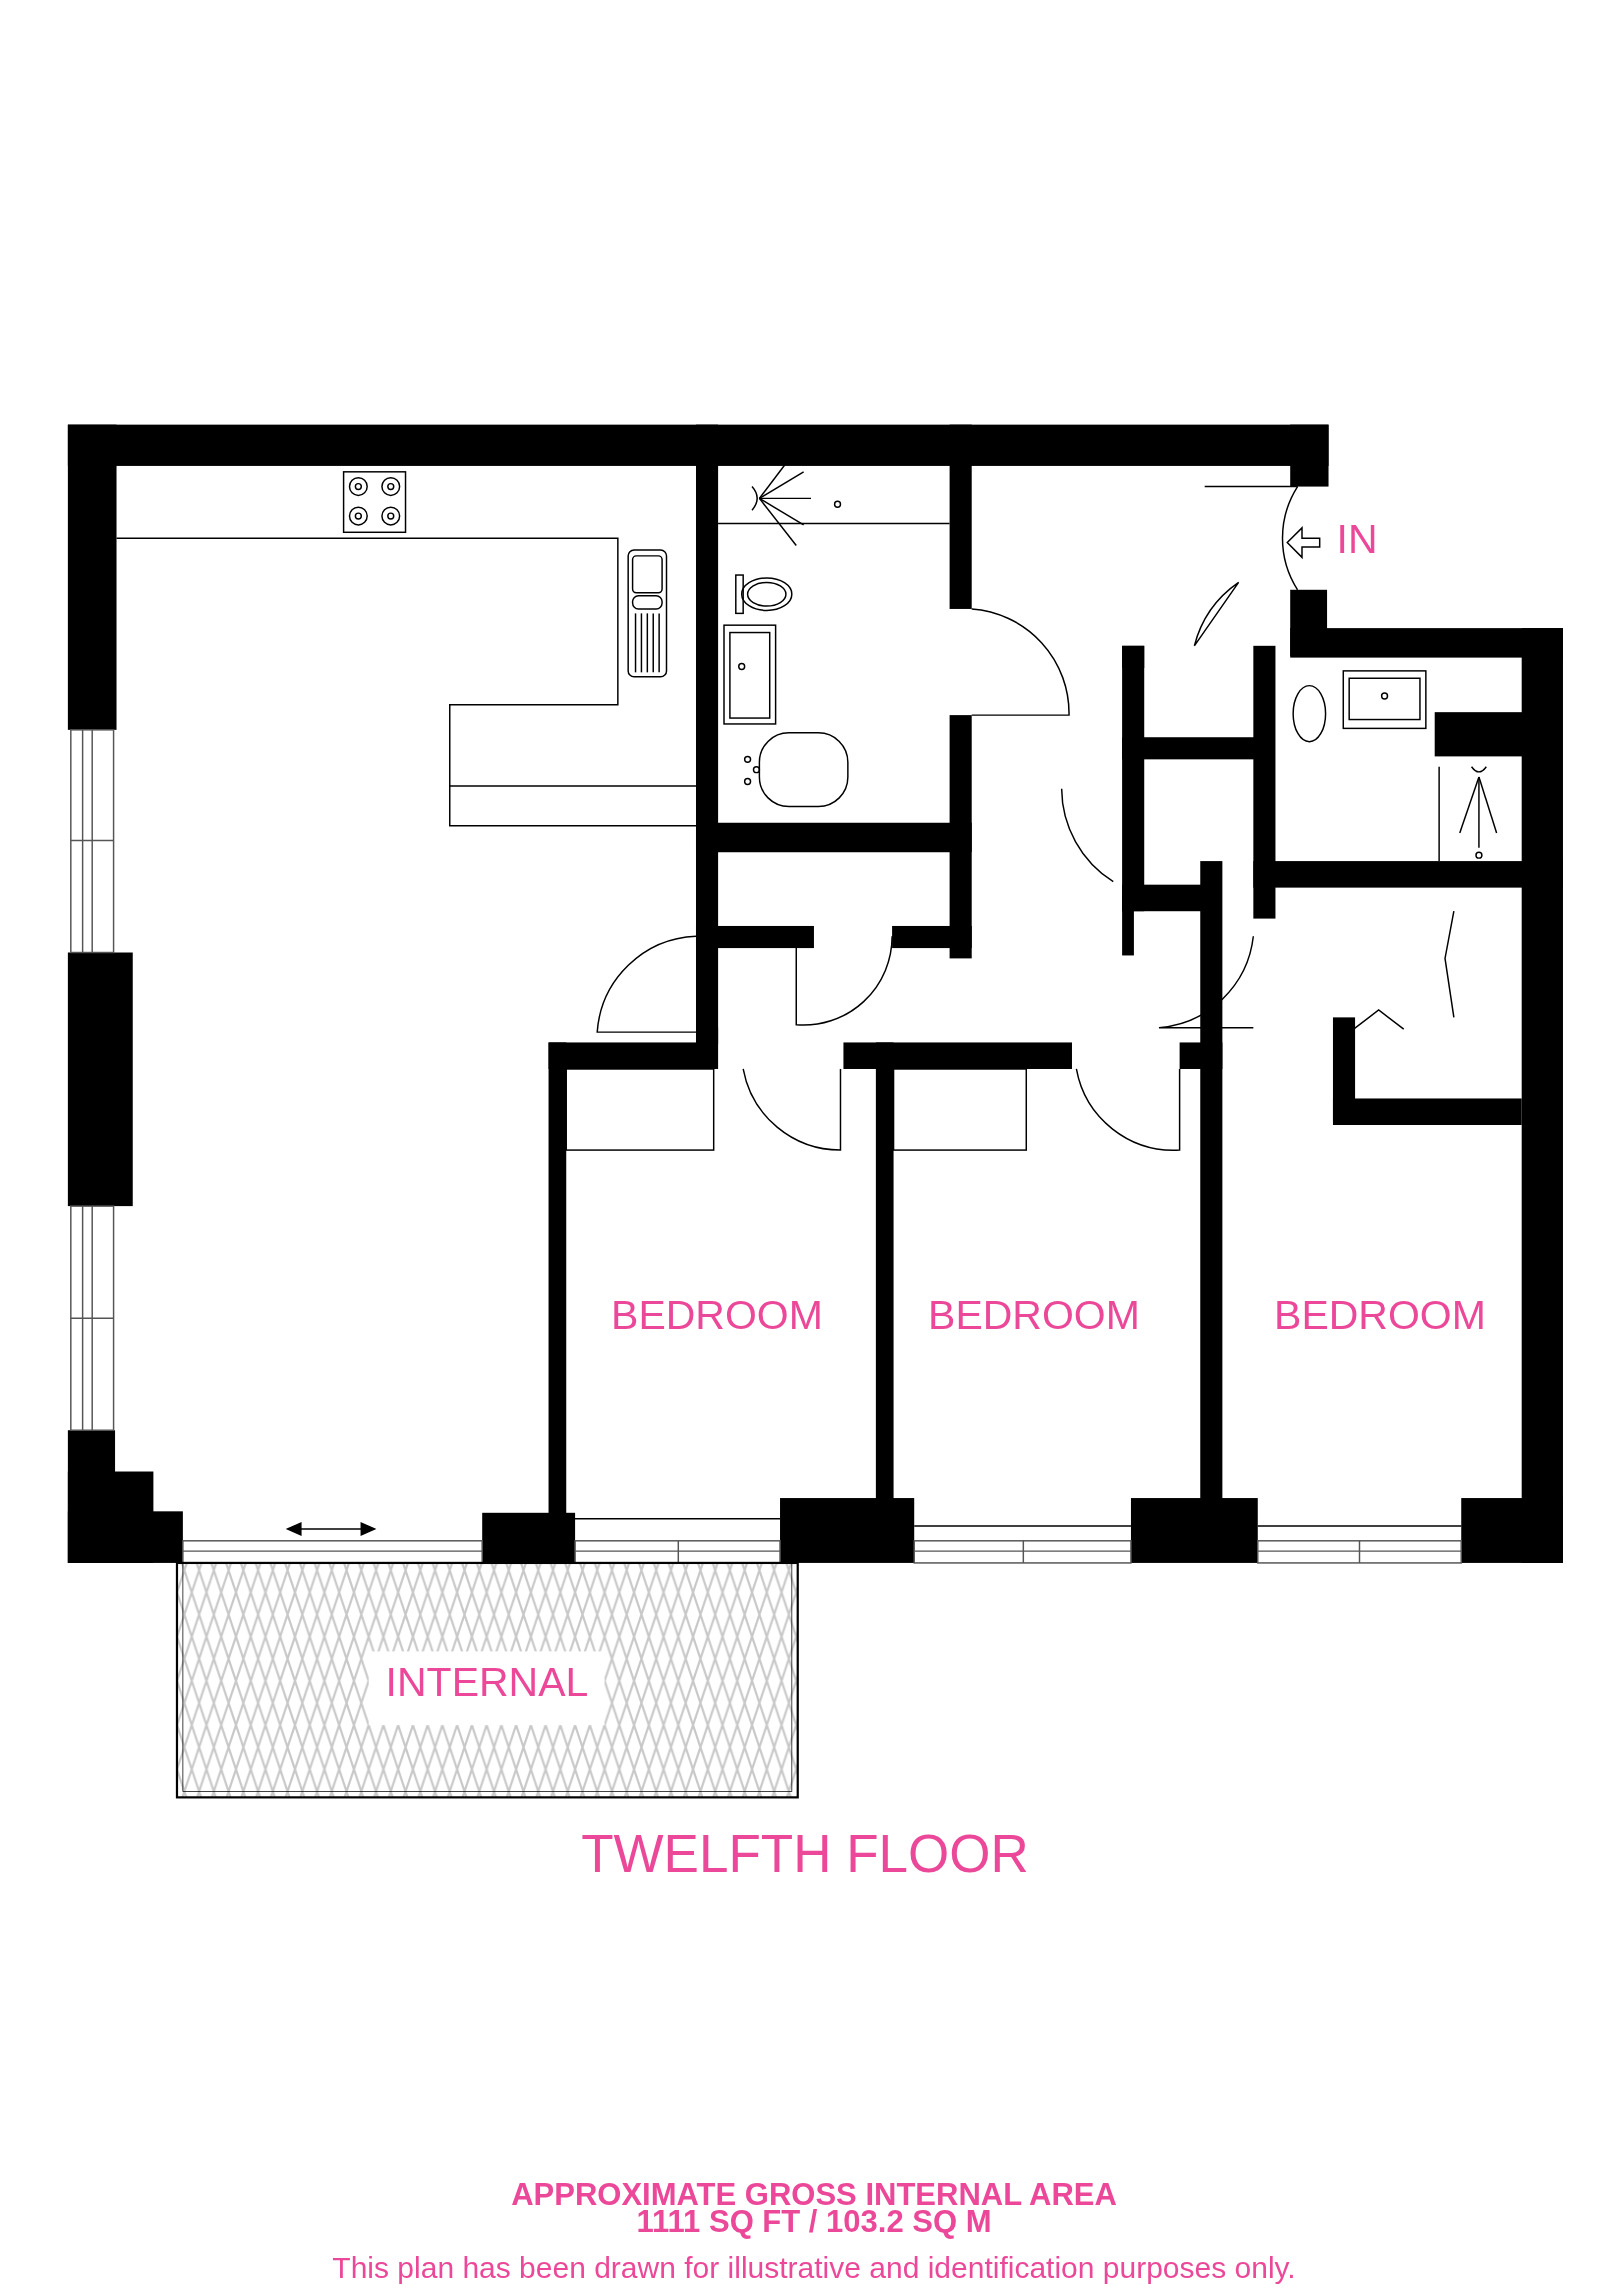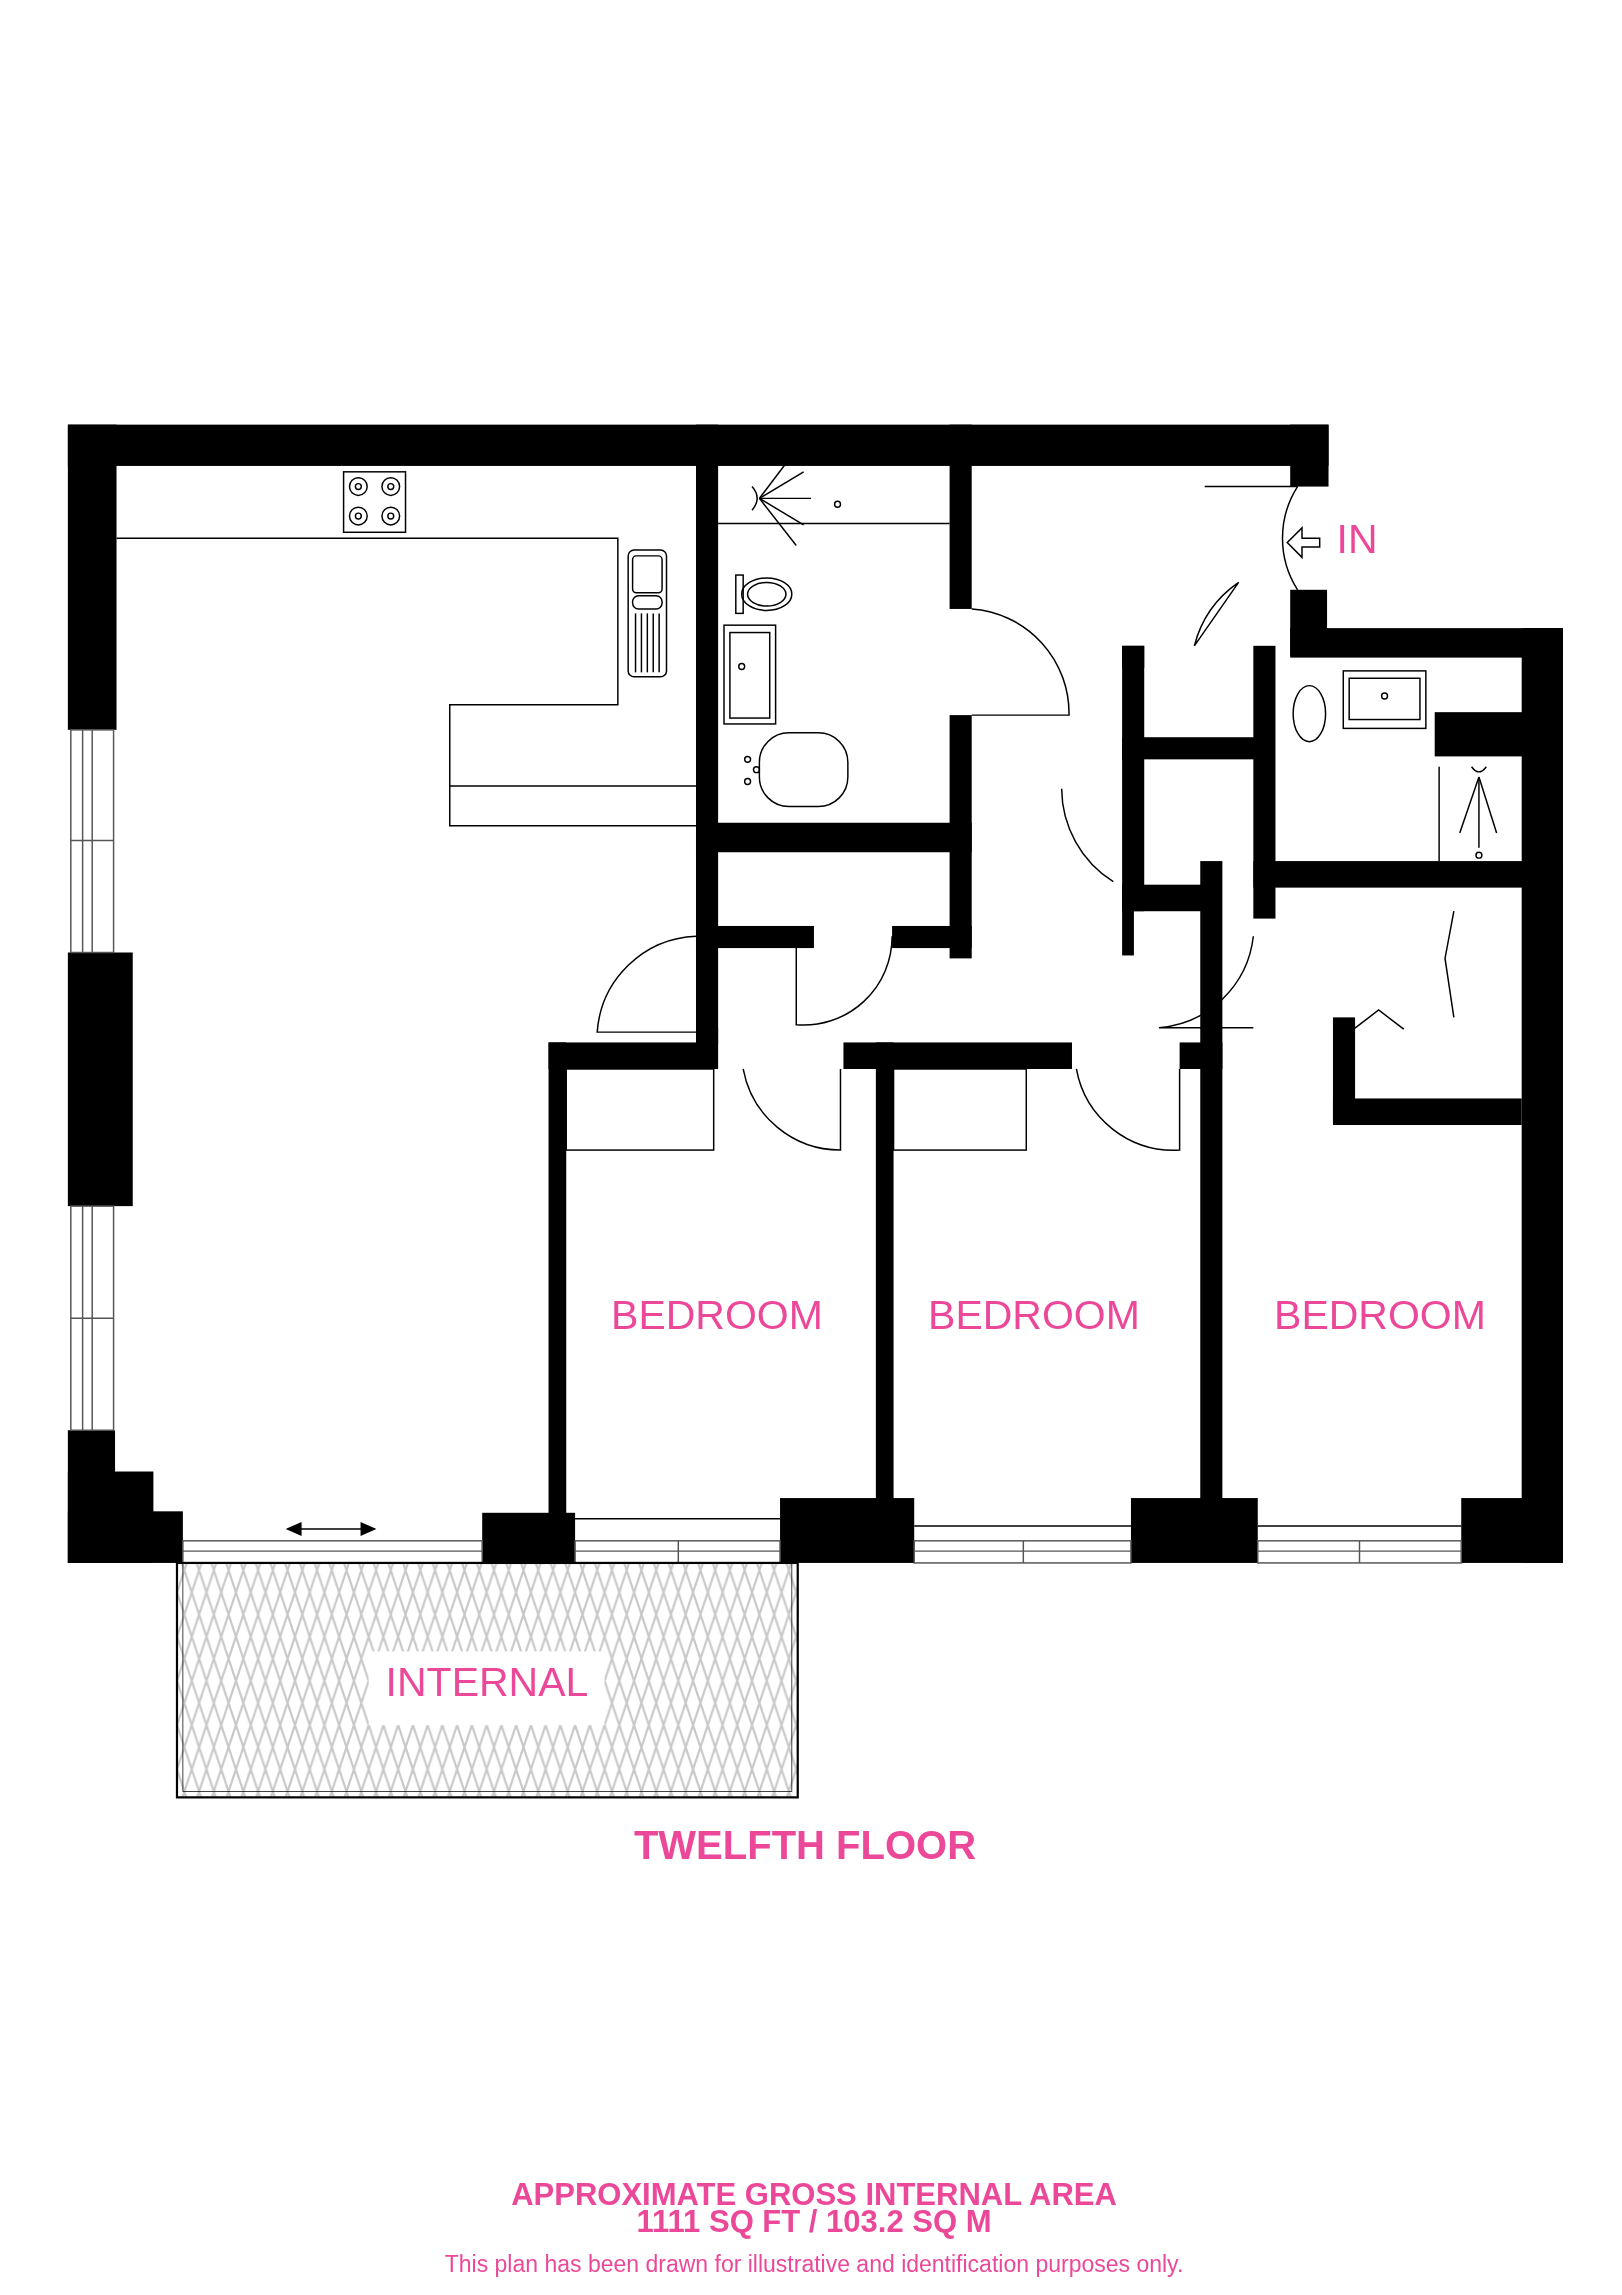--- a/index.html
+++ b/index.html
@@ -1,22 +1,22 @@
 <!DOCTYPE html>
 <html style="font-size:11.8px"><head>
 <meta charset="utf-8">
 <style>
   html, body { margin:0; padding:0; background:#ffffff; }
   body { width:1622px; height:2295px; position:relative; overflow:hidden; font-family:"Liberation Sans", sans-serif; }
   svg.plan { position:absolute; left:0; top:0; }
   .label { position:absolute; color:#ec4899; font-family:"Liberation Sans", sans-serif; text-align:center; white-space:nowrap; transform:translateX(-50%); }
   .room { font-size:41px; line-height:52px; font-weight:400; }
-  .floor-title { font-size:40px; font-weight:700; }
+  .floor-title { font-size:53px; font-weight:400; }
   .area-title { font-size:31px; font-weight:700; line-height:40px; }
-  .disclaimer { font-size:23px; }
+  .disclaimer { font-size:30px; }
   .in-label { font-size:41px; }
 </style>
 </head>
 <body>
 
 <svg class="plan" width="1622" height="2295" viewBox="0 0 2200 3113" xmlns="http://www.w3.org/2000/svg">
   <defs>
     <pattern id="hatch" width="40" height="60" patternUnits="userSpaceOnUse">
       <path d="M0 0 L20 60 M20 0 L40 60 M20 0 L0 60 M40 0 L20 60" stroke="#c8c8c8" stroke-width="3" fill="none"></path>
     </pattern>

